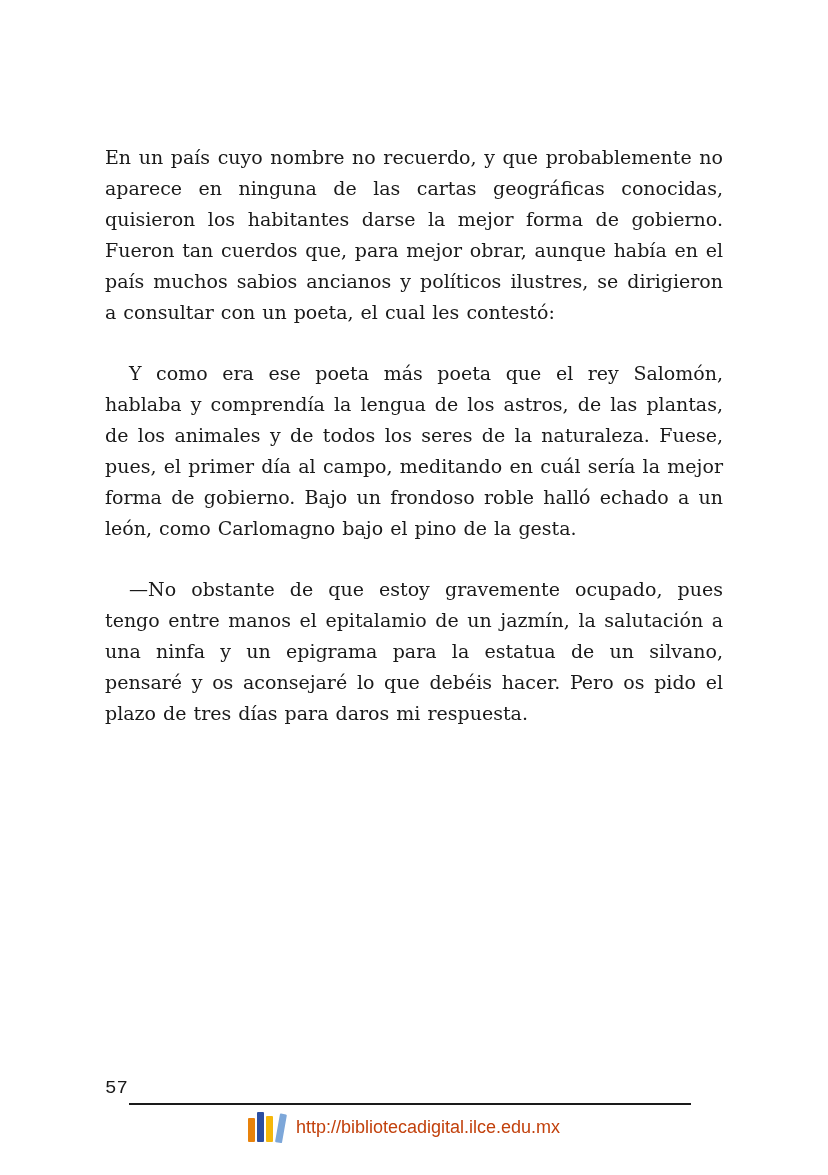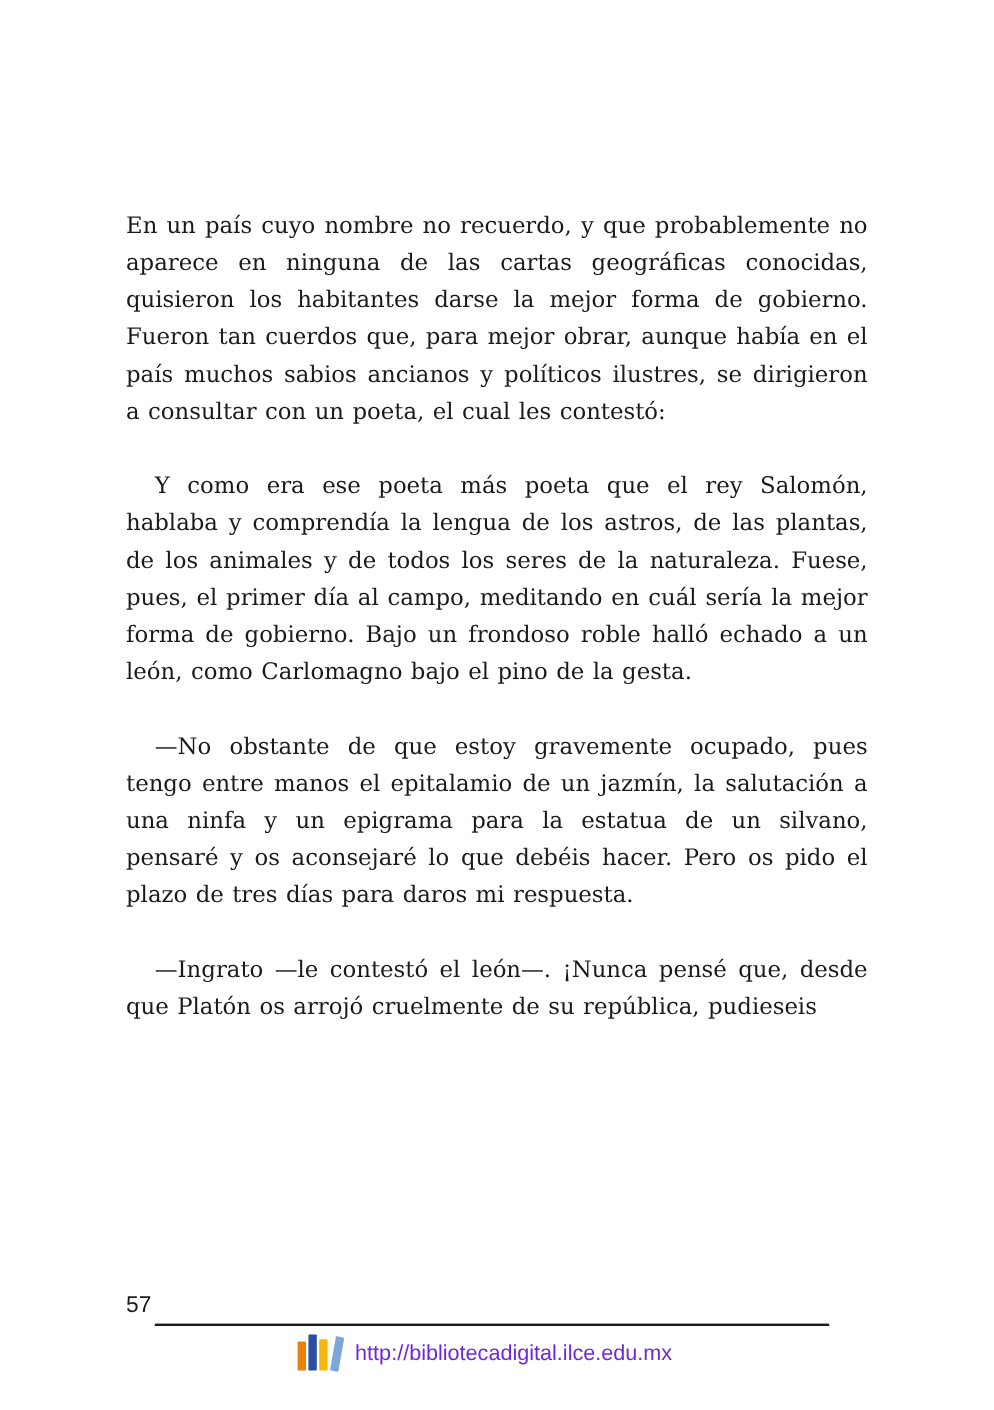--- a/index.html
+++ b/index.html
@@ -29,31 +29,30 @@
     margin-bottom: 66px;
     font-family: "DejaVu Serif", "Liberation Serif", serif;
   }
   .para {
     font-size: 19px;
     line-height: 31px;
     text-align: justify;
     text-indent: 24px;
     margin-bottom: 30px;
     word-spacing: 1px;
-    margin-top: 31px;
   }
   .para.first {
     text-indent: 0;
   }
   .page-number {
     position: absolute;
     left: 105px;
     top: 1077px;
     font-size: 19px;
-    font-family: Liberation Sans, sans-serif;
+    font-family: Liberation Mono, monospace;
     color: #1a1a1a;
   }
   .footer-rule {
     position: absolute;
     left: 129px;
     top: 1103px;
     width: 562px;
     border-top: 2px solid #1a1a1a;
   }
   .footer-brand {
@@ -79,40 +78,39 @@
     width: 7px;
     border-radius: 1px;
   }
   .book.b1 { height: 24px; background: #e8820c; }
   .book.b2 { height: 30px; background: #2b4ea2; }
   .book.b3 { height: 26px; background: #f5b70a; }
   .book.b4 { height: 29px; background: #7da7d9; transform: rotate(10deg); transform-origin: bottom left; }
   .footer-url {
     font-family: "Liberation Sans", sans-serif;
     font-size: 18px;
-    color: #6d28d9;
+    color: #c2410c;
     text-decoration: none;
     line-height: 34px;
   }
 </style>
 </head>
 <body>
 
 <div class="page">
 
   <div class="content">
 
     <p class="para first">En un país cuyo nombre no recuerdo, y que probablemente no aparece en ninguna de las cartas geográficas conocidas, quisieron los habitantes darse la mejor forma de gobierno. Fueron tan cuerdos que, para mejor obrar, aunque había en el país muchos sabios ancianos y políticos ilustres, se dirigieron a consultar con un poeta, el cual les contestó:</p>
 
     <p class="para">Y como era ese poeta más poeta que el rey Salomón, hablaba y comprendía la lengua de los astros, de las plantas, de los animales y de todos los seres de la naturaleza. Fuese, pues, el primer día al campo, meditando en cuál sería la mejor forma de gobierno. Bajo un frondoso roble halló echado a un león, como Carlomagno bajo el pino de la gesta.</p>
 
     <p class="para">—No obstante de que estoy gravemente ocupado, pues tengo entre manos el epitalamio de un jazmín, la salutación a una ninfa y un epigrama para la estatua de un silvano, pensaré y os aconsejaré lo que debéis hacer. Pero os pido el plazo de tres días para daros mi respuesta.</p>
 
 
-    <p class="para">—Ingrato —le contestó el león—. ¡Nunca pensé que, desde que Platón os arrojó cruelmente de su república, pudieseis</p>
   </div>
 
   <div class="page-number">57</div>
 
   <div class="footer-rule"></div>
 
   <div class="footer-brand">
     <span class="books-logo">
       <span class="book b1"></span>
       <span class="book b2"></span>

